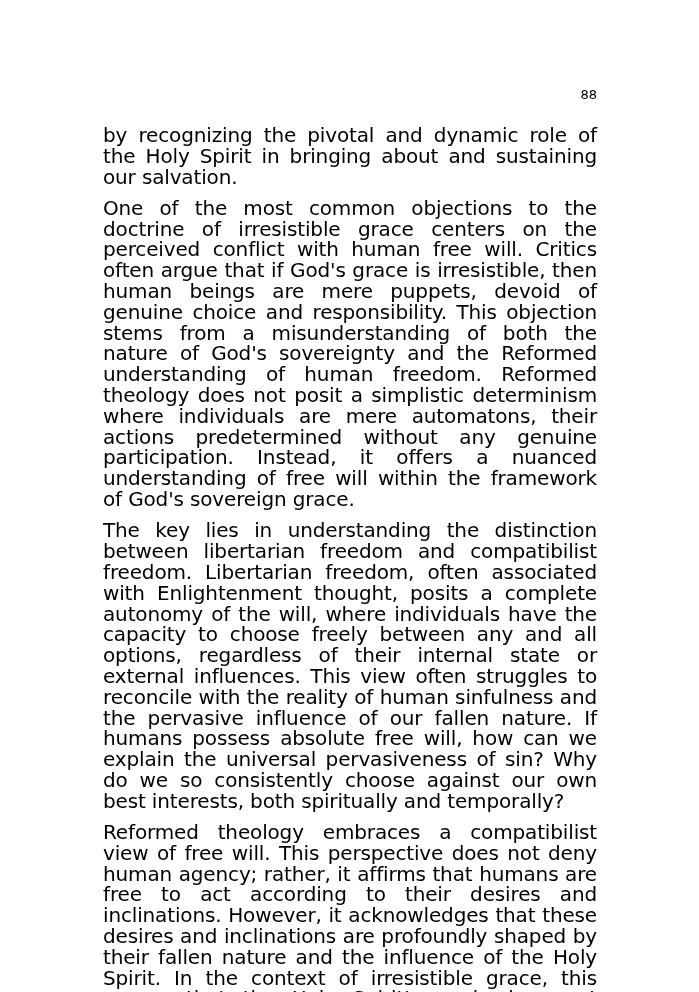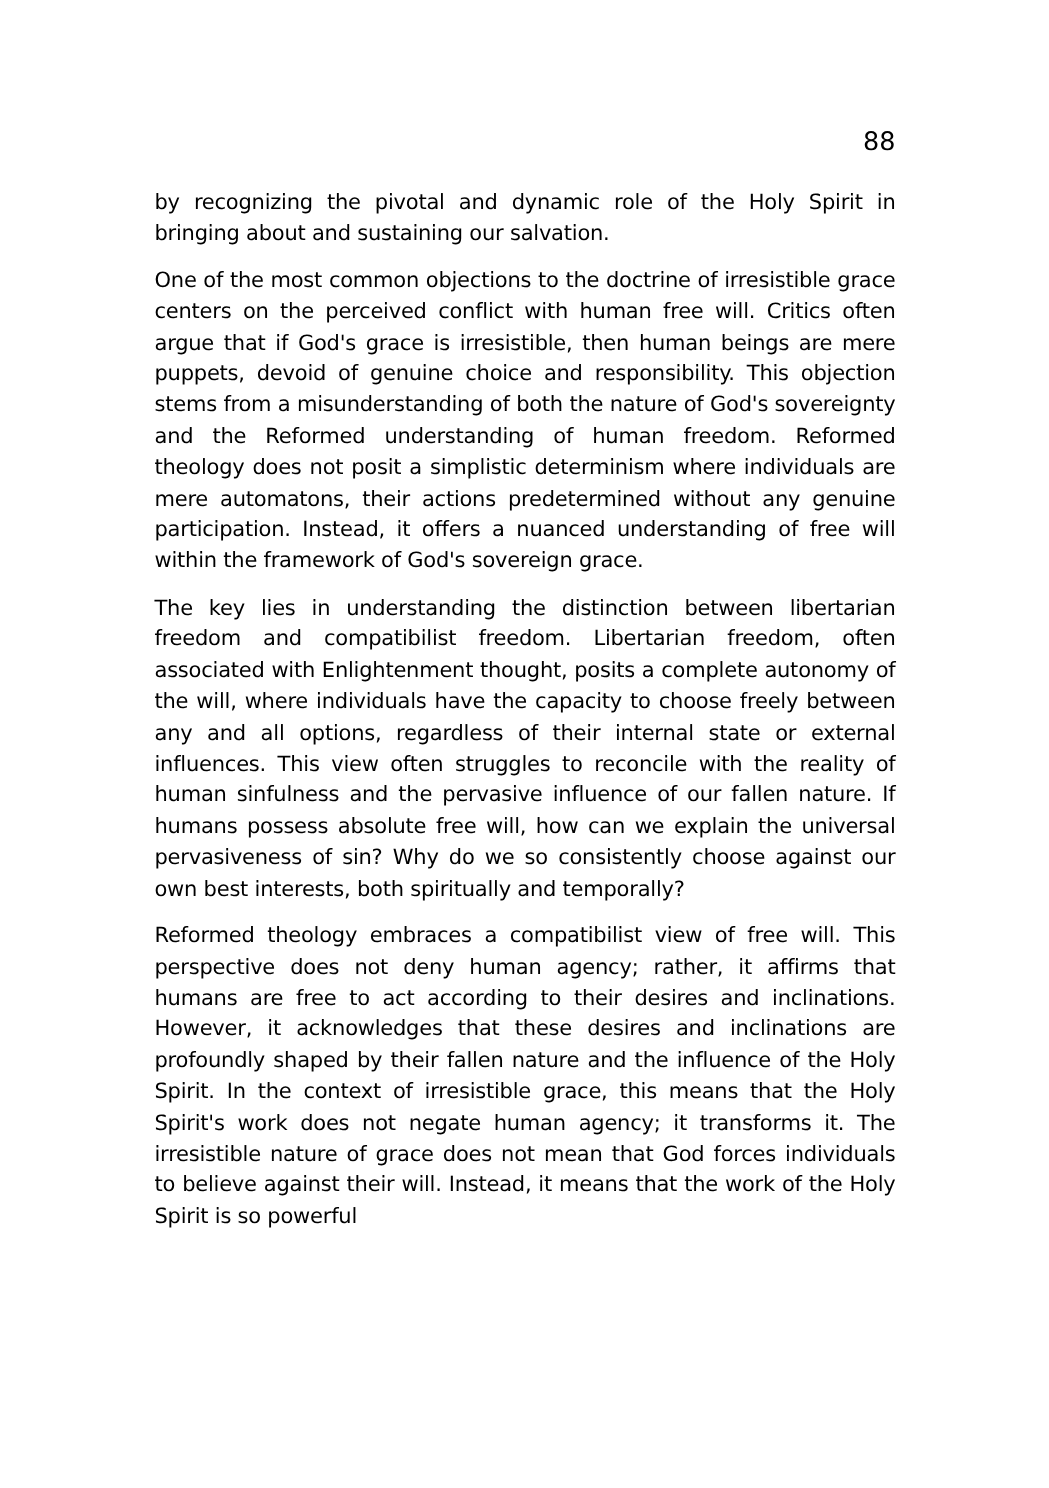--- a/index.html
+++ b/index.html
@@ -12,32 +12,32 @@
       height: 992px;
       position: relative;
       overflow: hidden;
       font-family: "DejaVu Sans", sans-serif;
       color: #000000;
     }
     .page-number {
       position: absolute;
       top: 86px;
       right: 102px;
-      font-size: 17px;
+      font-size: 13px;
       line-height: 18px;
     }
     .text-body {
       position: absolute;
       top: 125px;
       left: 103px;
       width: 494px;
     }
     .para {
       margin: 0 0 10.5px 0;
-      font-size: 14px;
+      font-size: 20px;
       line-height: 20.8px;
       text-align: justify;
       letter-spacing: -0.15px;
       word-spacing: 0px;
     }
   </style>
 </head>
 <body>
 
 <div>

